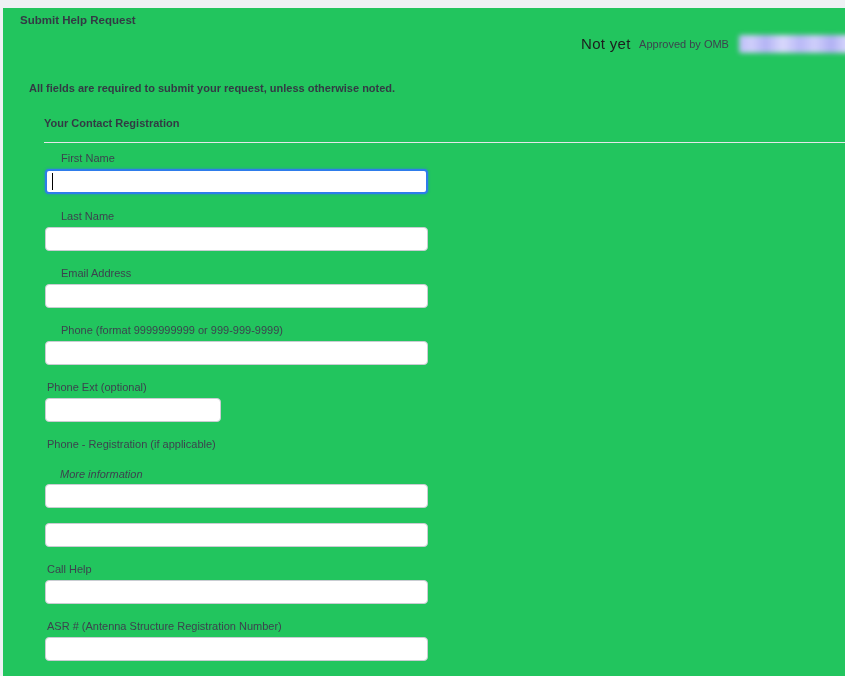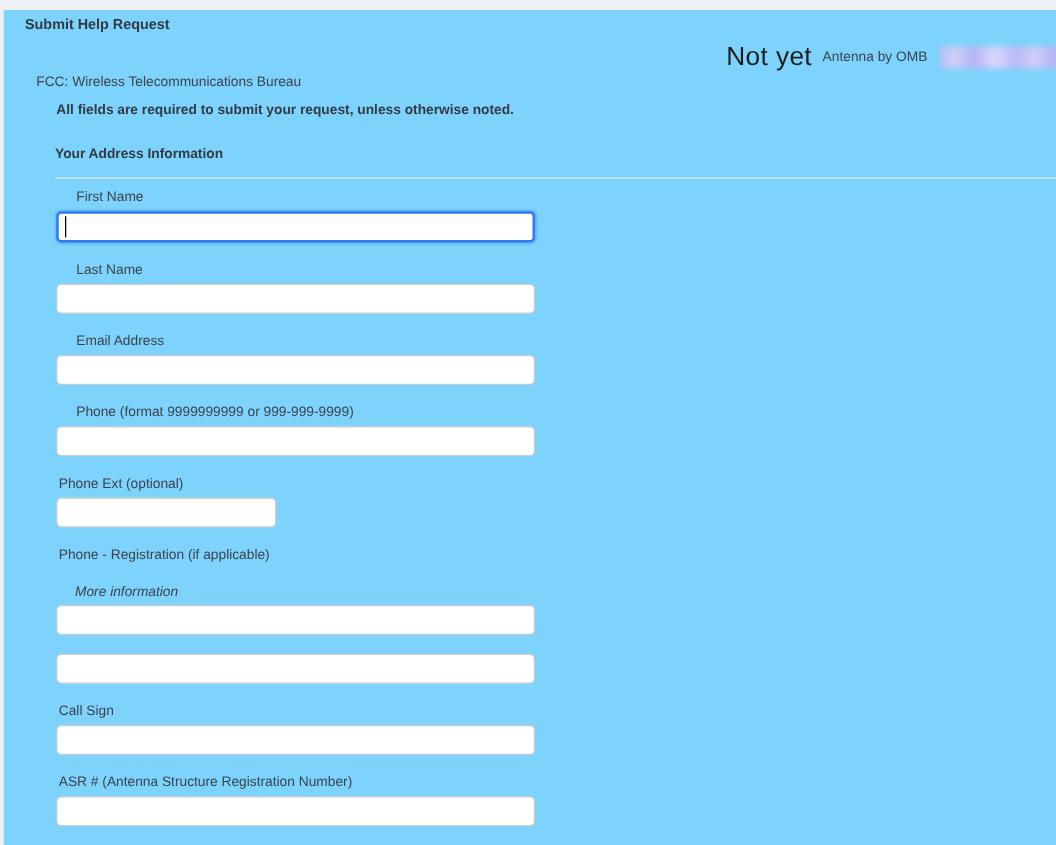--- a/index.html
+++ b/index.html
@@ -10,39 +10,39 @@
     background: #eef1f4;
     font-family: "Liberation Sans", sans-serif;
     overflow: hidden;
   }
   .content {
     position: absolute;
     left: 3px;
     top: 8px;
     right: 0;
     bottom: 0;
-    background: #7dd3fc;
+    background: #22c55e;
     color: #3c434e;
   }
   .page-title {
     position: absolute;
     left: 17px;
     top: 6px;
     font-size: 11.5px;
     font-weight: bold;
     color: #333a44;
   }
   .omb-note {
     position: absolute;
     left: 578px;
     top: 26px;
     white-space: nowrap;
   }
   .omb-prefix {
-    font-size: 21px;
+    font-size: 15px;
     color: #1d1d1d;
     vertical-align: middle;
     letter-spacing: 0.3px;
   }
   .omb-label {
     font-size: 11px;
     color: #3c434e;
     vertical-align: middle;
     margin-left: 4px;
   }
@@ -60,21 +60,21 @@
   }
   .bureau-line {
     position: absolute;
     left: 26px;
     top: 52px;
     font-size: 11px;
     color: #3c434e;
   }
   .required-note {
     position: absolute;
-    left: 42px;
+    left: 26px;
     top: 74px;
     font-size: 11px;
     font-weight: bold;
     color: #333a44;
   }
   .section-heading {
     position: absolute;
     left: 41px;
     top: 109px;
     font-size: 11px;
@@ -143,29 +143,28 @@
 </style>
 </head>
 <body>
 
 <div class="content">
 
   <div class="page-title">Submit Help Request</div>
 
   <div class="omb-note">
     <span class="omb-prefix">Not yet</span>
-    <span class="omb-label">Antenna by OMB</span>
+    <span class="omb-label">Approved by OMB</span>
     <span class="omb-redacted"></span>
   </div>
 
-  <div class="bureau-line">FCC: Wireless Telecommunications Bureau</div>
 
   <div class="required-note">All fields are required to submit your request, unless otherwise noted.</div>
 
-  <div class="section-heading">Your Address Information</div>
+  <div class="section-heading">Your Contact Registration</div>
   <hr class="section-rule">
 
   <form class="contact-form" id="contact-form">
       <div class="field-group">
         <label class="field-label indent">First Name</label>
         <div class="inp-wrap">
           <input type="text" class="field-input focused" value="" style="">
           <span class="text-caret"></span>
         </div>
       </div>
@@ -199,21 +198,21 @@
         <div class="inp-wrap">
           <input type="text" class="field-input" value="" style="">
         </div>
       </div>
       <div class="field-group">
         <div class="inp-wrap">
           <input type="text" class="field-input" value="" style="">
         </div>
       </div>
       <div class="field-group">
-        <label class="field-label">Call Sign</label>
+        <label class="field-label">Call Help</label>
         <div class="inp-wrap">
           <input type="text" class="field-input" value="" style="">
         </div>
       </div>
       <div class="field-group">
         <label class="field-label">ASR # (Antenna Structure Registration Number)</label>
         <div class="inp-wrap">
           <input type="text" class="field-input" value="" style="">
         </div>
       </div>

